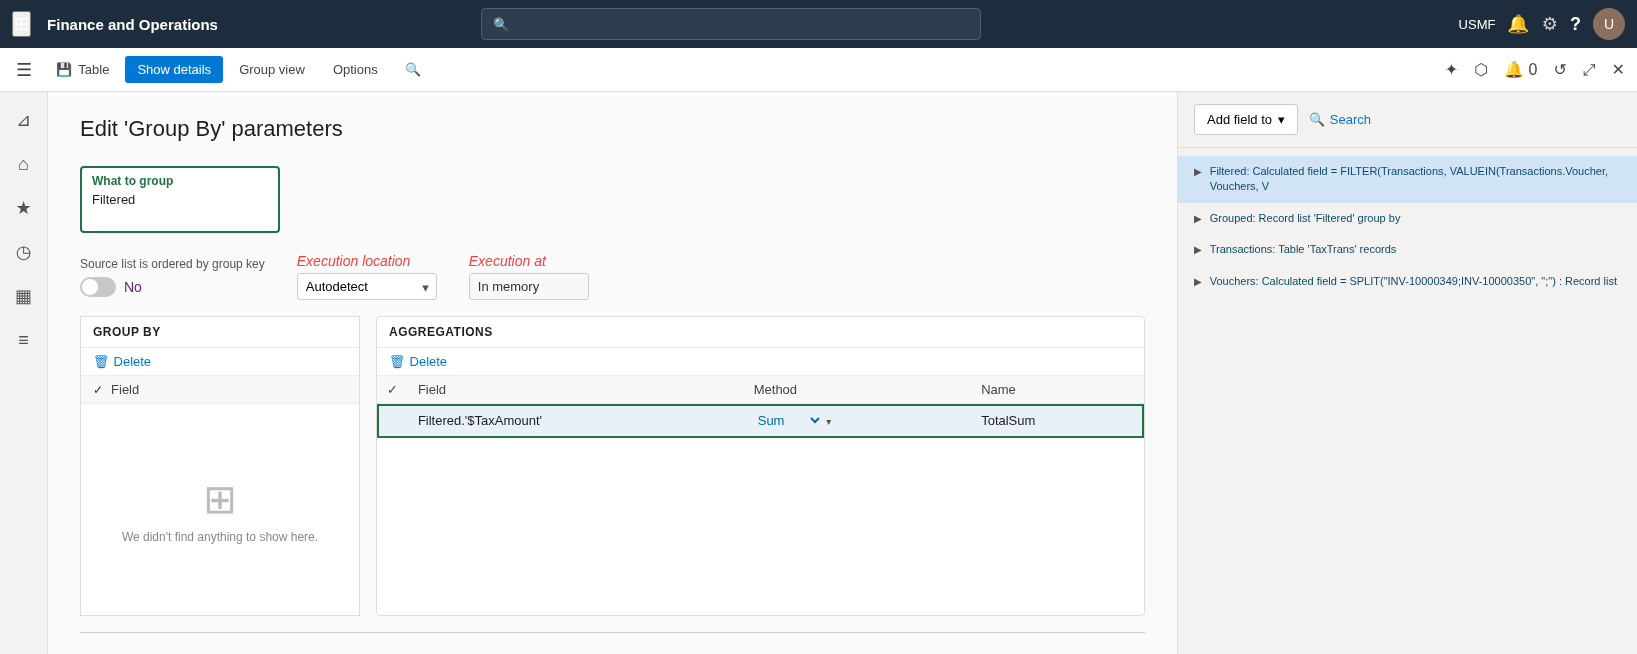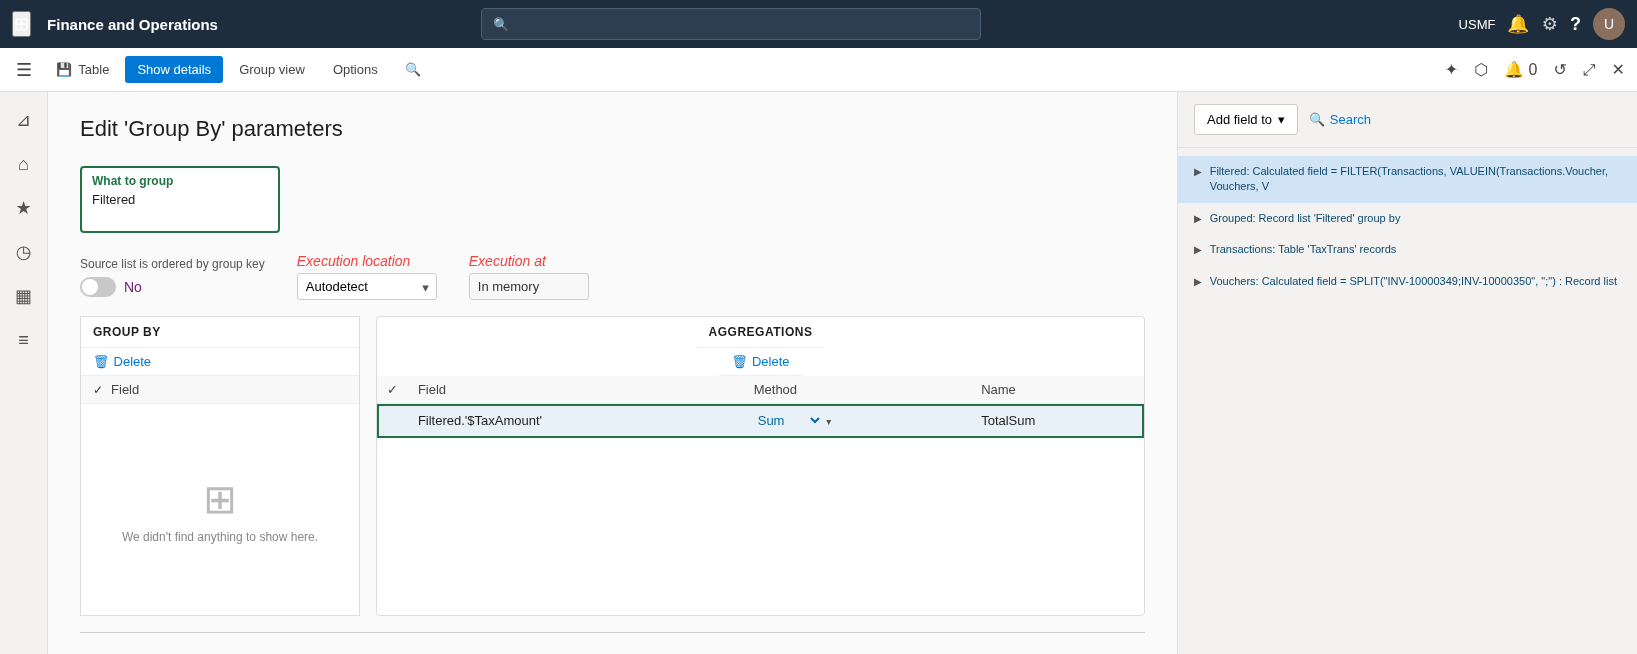--- a/index.html
+++ b/index.html
@@ -162,21 +162,20 @@
     .empty-text { font-size: 12px; color: #888; text-align: center; }
 
     
     .aggregations-panel {
       flex: 1;
       background: #fff;
       border: 1px solid #ddd;
       border-radius: 4px;
       display: flex;
       flex-direction: column;
-      align-items: center;
     }
     .agg-table { width: 100%; border-collapse: collapse; }
     .agg-table th { font-size: 13px; font-weight: 400; color: #444; padding: 6px 10px; text-align: left; border-bottom: 1px solid #eee; background: #f8f8f8; }
     .agg-table td { font-size: 13px; color: #1e1e1e; padding: 8px 10px; border-bottom: 1px solid #eee; }
     .agg-row-selected { background: #e8f0f8; outline: 2px solid #217346; outline-offset: -2px; }
     .agg-row-selected td { background: #e8f0f8; }
     .method-select { border: none; background: transparent; font-size: 13px; color: #0369a1; cursor: pointer; }
 
     
     .right-panel {

